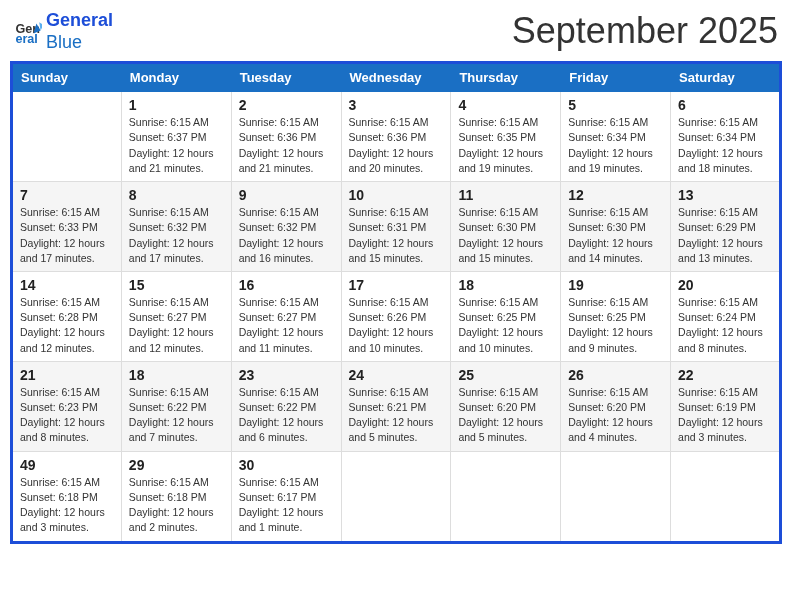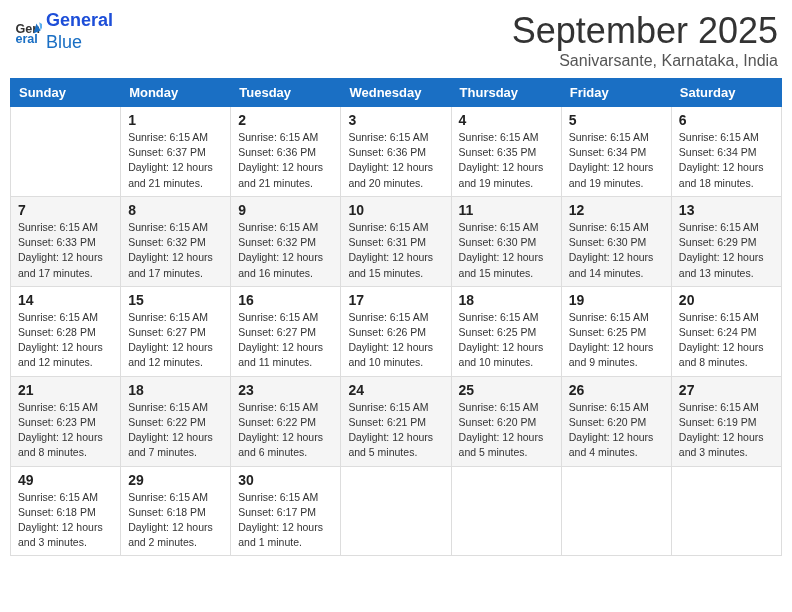--- a/index.html
+++ b/index.html
@@ -34,21 +34,21 @@
       font-weight: normal;
       color: #333;
     }
     .subtitle {
       font-size: 16px;
       color: #555;
     }
     .calendar {
       width: 100%;
       border-collapse: collapse;
-      border: 1px solid #1d4ed8;
+      border: 3px solid #1d4ed8;
     }
     .calendar th {
       background: #1a6fc4;
       color: #fff;
       text-align: left;
       padding: 6px 8px;
       font-size: 13px;
       font-weight: bold;
       border: 1px solid #1a6fc4;
     }
@@ -90,21 +90,20 @@
       <polygon points="32,8 38,18 28,22" fill="#1a6fc4"></polygon>
       <polygon points="36,6 42,10 38,18" fill="#5aaff0"></polygon>
     </svg>
     <div>
       <div style="font-size:18px;font-weight:bold;color:#1d4ed8;line-height:1.2;">General</div>
       <div style="font-size:18px;font-weight:normal;color:#1a6fc4;line-height:1.2;">Blue</div>
     </div>
   </div>
   <div class="title-area">
     <div class="month-title">September 2025</div>
-    <div class="subtitle">Sanivarsante, Karnataka, India</div>
   </div>
 </div>
 
 <table class="calendar">
   <thead>
     <tr>
     <th>Sunday</th>
         <th>Monday</th>
         <th>Tuesday</th>
         <th>Wednesday</th>
@@ -298,21 +297,21 @@
 and 5 minutes.</div>
         </td>
         <td>
           <span class="day-num">26</span>
           <div class="day-info" style="white-space: pre-line;">Sunrise: 6:15 AM
 Sunset: 6:20 PM
 Daylight: 12 hours
 and 4 minutes.</div>
         </td>
         <td>
-          <span class="day-num">27</span>
+          <span class="day-num">22</span>
           <div class="day-info" style="white-space: pre-line;">Sunrise: 6:15 AM
 Sunset: 6:19 PM
 Daylight: 12 hours
 and 3 minutes.</div>
         </td>
       </tr>
       <tr>
         <td>
           <span class="day-num">49</span>
           <div class="day-info" style="white-space: pre-line;">Sunrise: 6:15 AM

